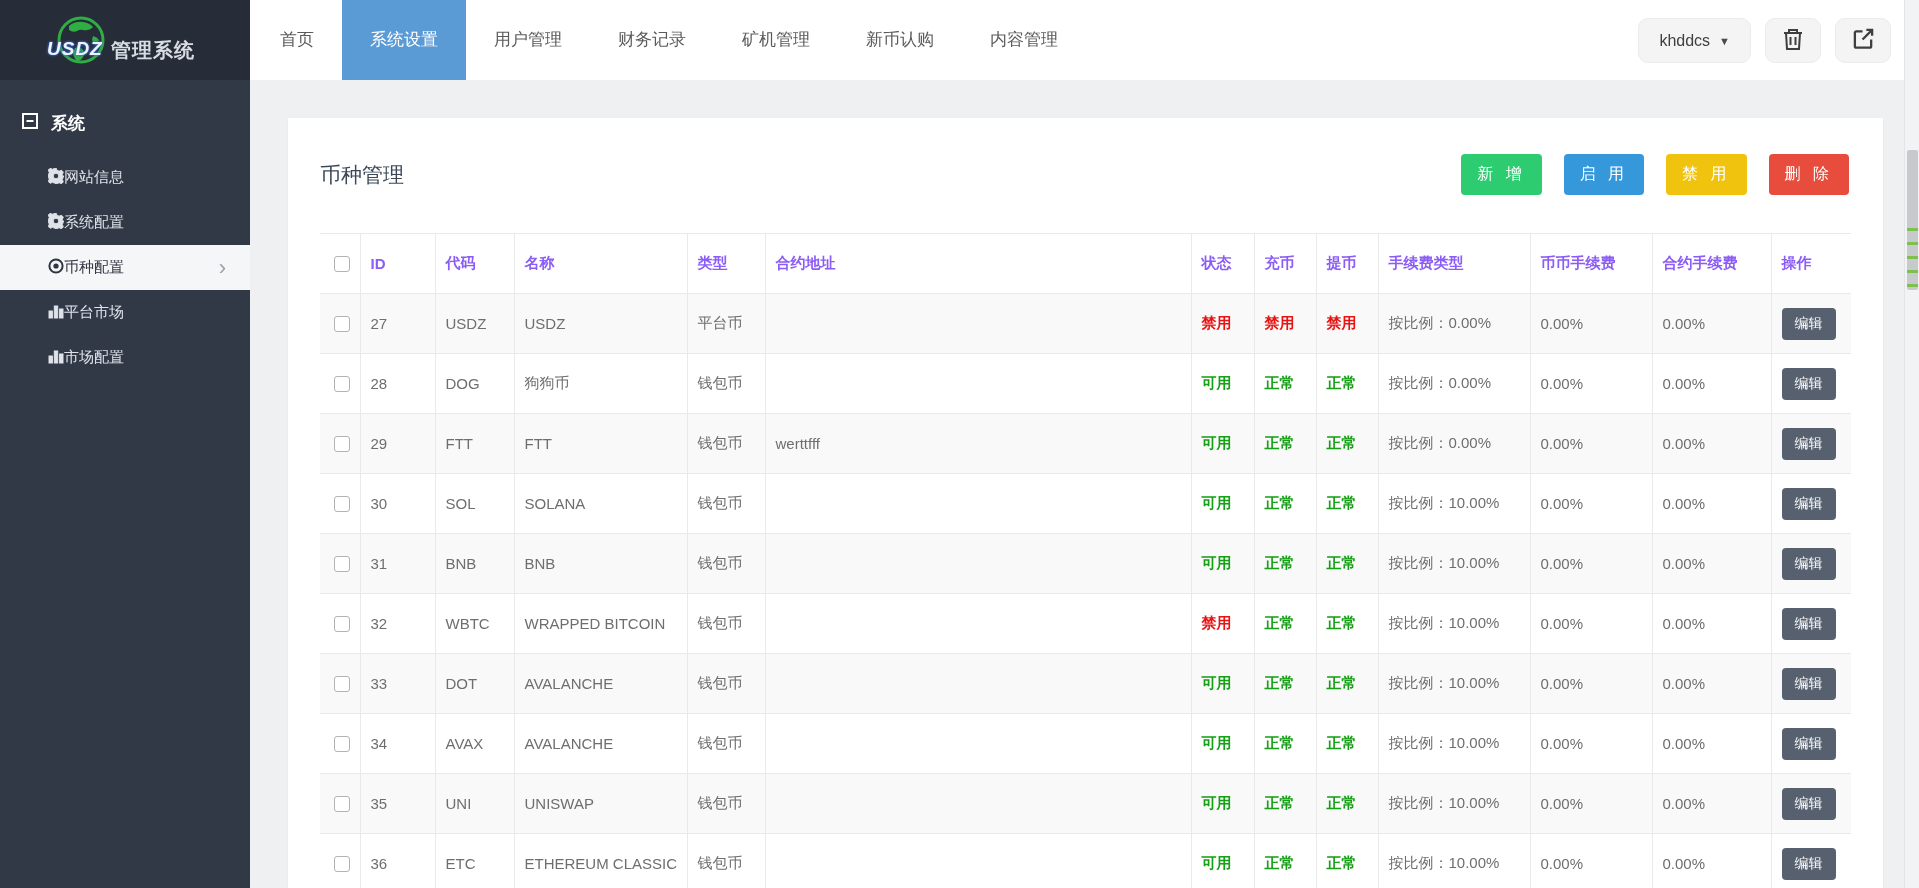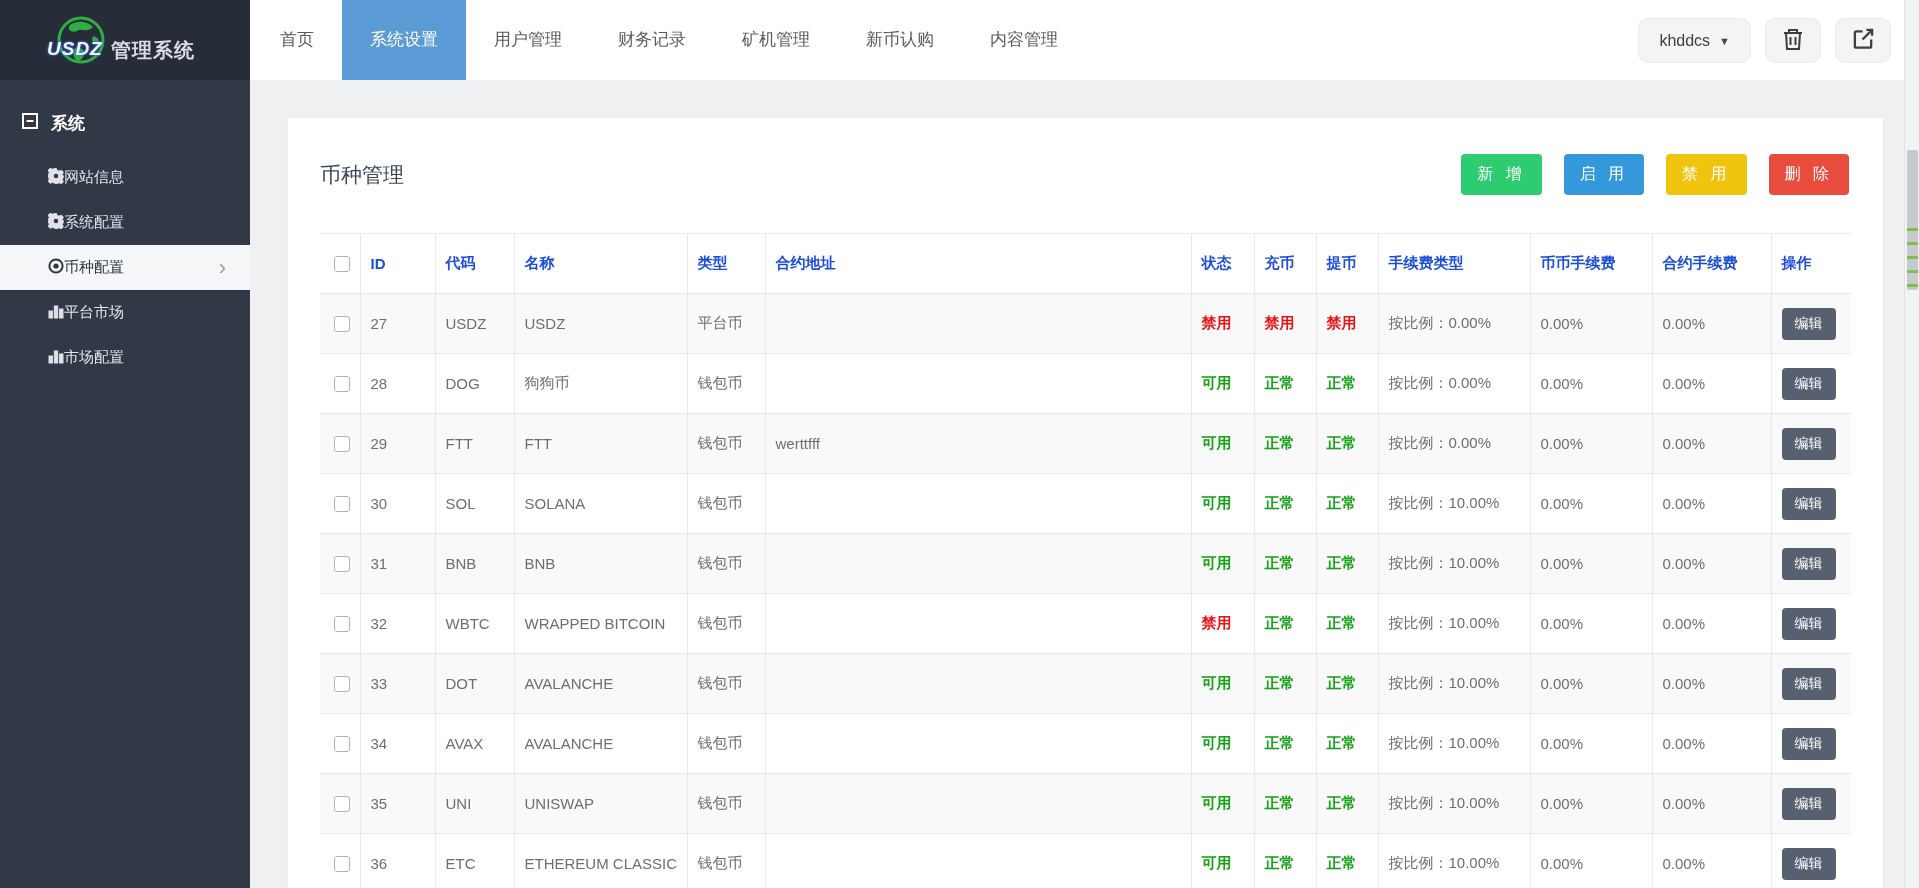--- a/index.html
+++ b/index.html
@@ -35,21 +35,21 @@
   .main { position:absolute; left:250px; top:80px; width:1669px; height:808px; background:#eff0f1; }
   .card { position:absolute; left:38px; top:38px; width:1595px; height:900px; background:#ffffff; box-shadow:0 1px 2px rgba(0,0,0,0.06); padding:30px 32px; }
   .card-head { display:flex; align-items:center; justify-content:space-between; margin-top:6px;gap:34px; }
   .page-title { font-size:21px; color:#3c4858; }
   .actions { display:flex; gap:22px; margin-right:2px; }
   .action-btn { min-width:72px; height:41px; border:none; border-radius:4px; color:#ffffff; font-size:16px; padding:8px 16px; letter-spacing:4px; cursor:pointer; font-family:inherit; white-space:nowrap; }
 
   
   table { width:1531px; border-collapse:collapse; table-layout:fixed; margin-top:38px; }
   th, td { border:1px solid #e9e9e9; height:60px; padding:0 10px; font-size:15px; text-align:left; vertical-align:middle; overflow:hidden; white-space:nowrap; }
-  th { color:#1d4ed8; font-weight:bold; background:#ffffff; }
+  th { color:#8b5cf6; font-weight:bold; background:#ffffff; }
   td { color:#6e6e6e; }
   tbody tr:nth-child(odd) td { background:#f9f9f9; }
   tbody tr:nth-child(even) td { background:#ffffff; }
   table tr > *:first-child { border-left:none; }
   table tr > *:last-child { border-right:none; }
   .cb { width:16px; height:16px; border:1px solid #b3b3b3; border-radius:3px; background:#ffffff; margin-left:4px; cursor:pointer; }
   .c-st { font-weight:bold; }
   .edit-btn { border:none; border-radius:4px; color:#ffffff; font-size:14px; padding:7px 13px; cursor:pointer; font-family:inherit; }
 
   

